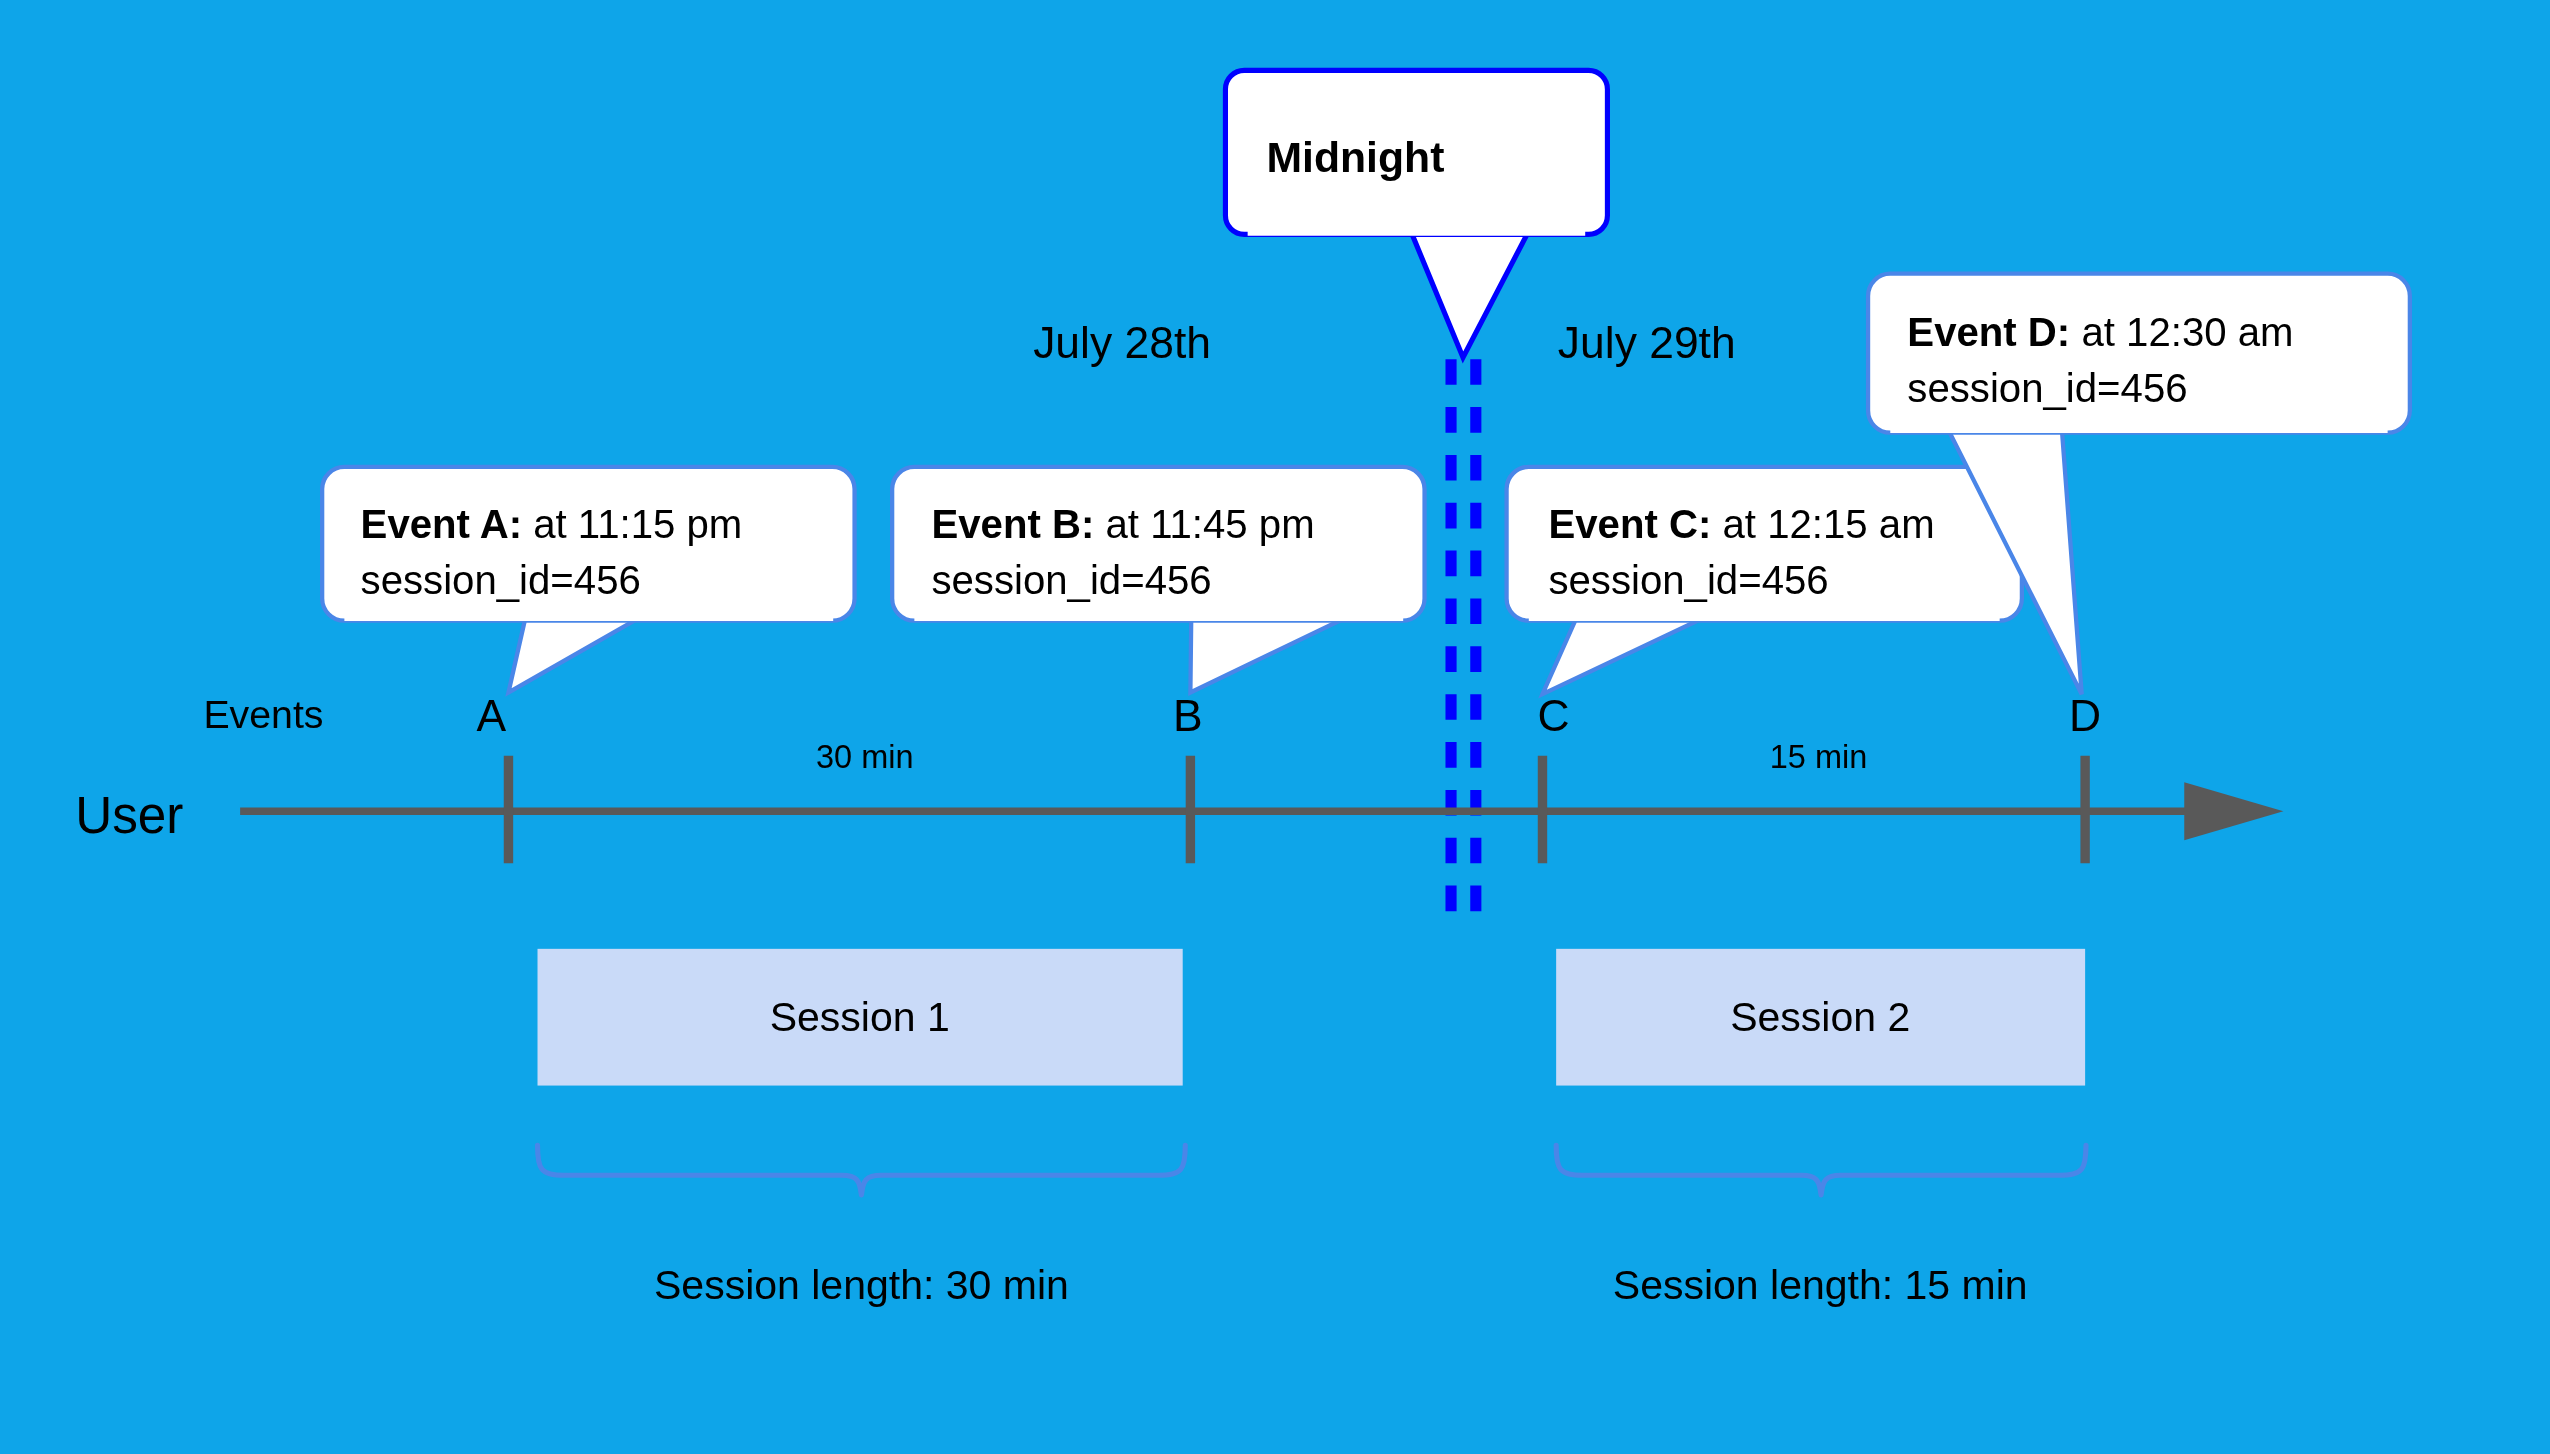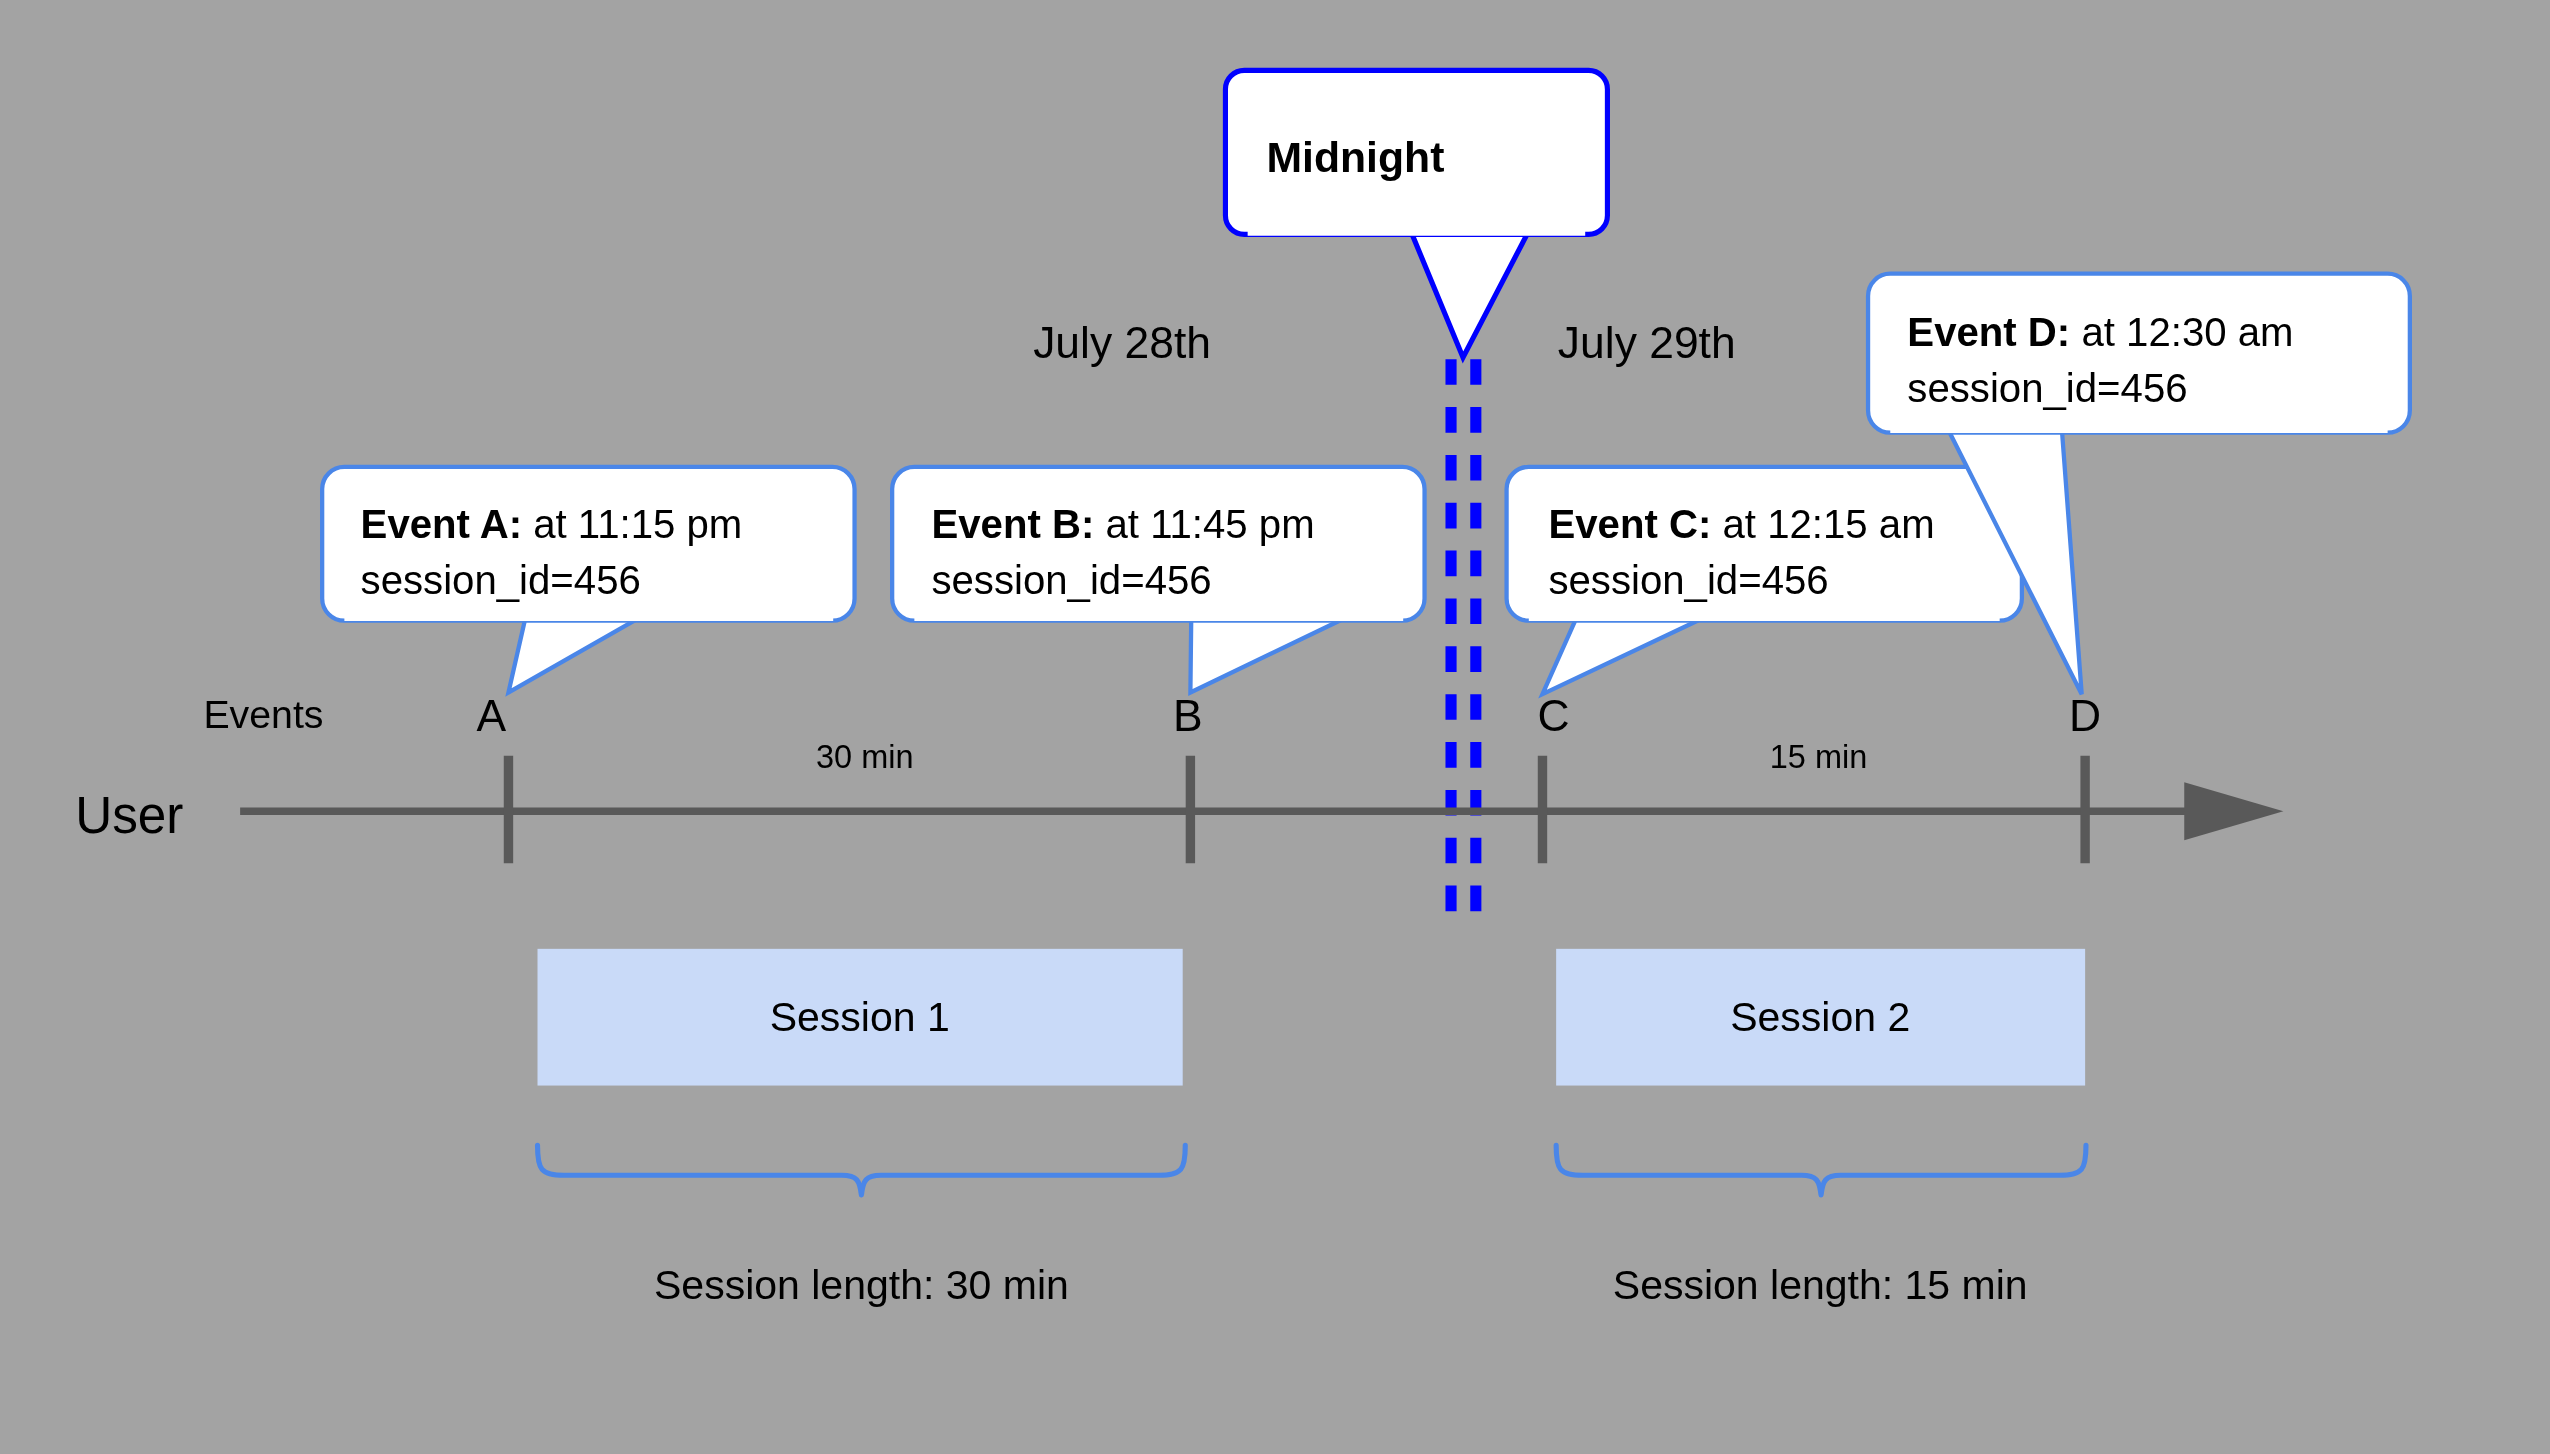--- a/index.html
+++ b/index.html
@@ -7,21 +7,21 @@
     padding: 0;
     background: #ffffff;
   }
   body {
     font-family: "Liberation Sans", sans-serif;
   }
   #stage {
     position: relative;
     width: 2550px;
     height: 1455px;
-    background: #a3a3a3;
+    background: #0ea5e9;
     overflow: hidden;
   }
   svg.layer {
     position: absolute;
     top: 0;
     left: 0;
     width: 2550px;
     height: 1455px;
   }
   text {

